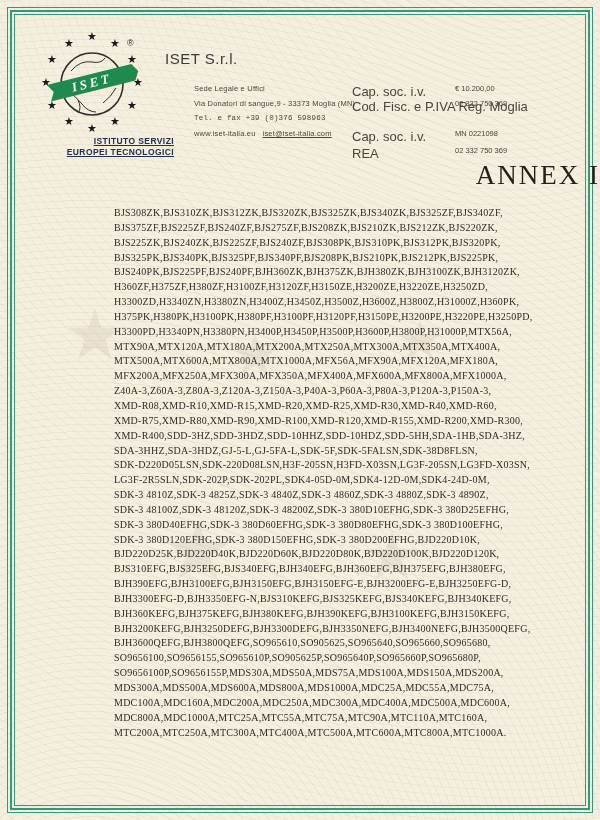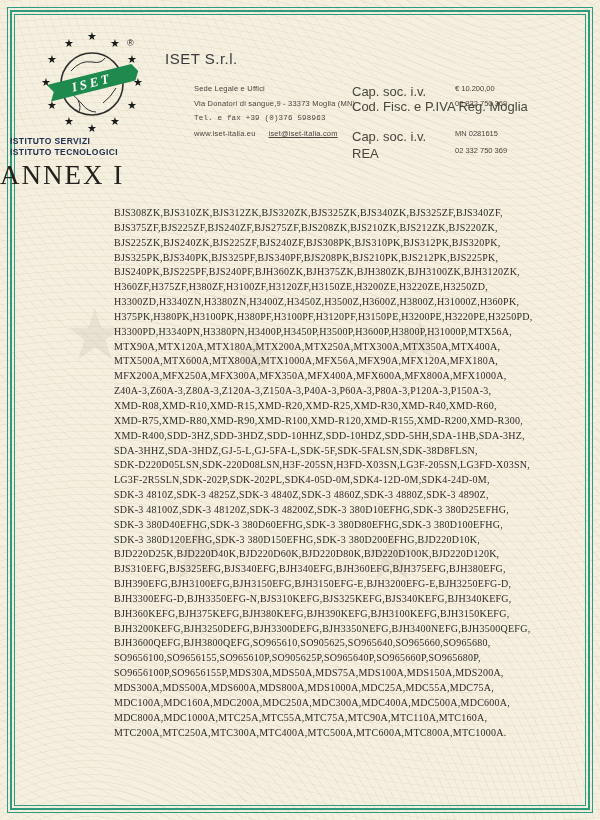--- a/index.html
+++ b/index.html
@@ -25,33 +25,33 @@
   }
   
   .logo { position:absolute; left:40px; top:30px; width:104px; height:104px; }
   .st {
     position:absolute; transform:translate(-50%,-50%); font-size:11px; color:#1a1a1a;
     font-family:"DejaVu Sans", sans-serif; line-height:1;
   }
   .globe { position:absolute; left:0; top:0; width:104px; height:104px; }
   .rmark { position:absolute; left:87px; top:8px; font-size:9px; color:#222; }
   .orgname {
-    position:absolute; left:10px; top:136px; width:164px; text-align:left;
-    font-size:8.5px; font-weight:bold; letter-spacing:0.4px; line-height:11px; color:#20304e;
+    position:absolute; left:10px; top:136px; width:164px; text-align:right;
+    font-size:8.5px; font-weight:bold; letter-spacing:0.4px; line-height:11px; color:#20304e;text-decoration:underline;
   }
   .company-name { position:absolute; left:165px; top:50px; font-size:15px; color:#3a3a3a; letter-spacing:0.5px;text-align:center; }
   .addr { position:absolute; left:158px; font-size:7.5px; color:#49453c; letter-spacing:0.2px;margin-left:36px; }
-  .a0 { top:84px; } .a1 { top:99px; } .a2 { top:114px;font-family:Liberation Mono, monospace; } .a3 { top:129px; display:flex; gap:13px; }
+  .a0 { top:84px; } .a1 { top:99px; } .a2 { top:114px;font-family:Liberation Mono, monospace; } .a3 { top:129px; display:flex; gap:7px; }
   .email { text-decoration:underline; color:#49453c; cursor:pointer;text-align:right; }
   .reg-label { position:absolute; left:352px; font-size:13px; color:#49453c; }
   .reg-value { position:absolute; left:455px; font-size:7.5px; color:#49453c; }
   .r0 { top:84px; } .r1 { top:99px; } .r2 { top:114px;margin-top:32px; } .r3 { top:129px; }
   
   .annex-title {
-    position:absolute; left:0; top:160px; width:600px; text-align:left;
+    position:absolute; left:0; top:160px; width:600px; text-align:right;
     font-family:"Liberation Serif", serif; font-size:27px; letter-spacing:2px; color:#24211c;
   }
   .code-list {
     position:absolute; left:114px; top:206px; white-space:pre;
     font-family:"Liberation Serif", serif; font-size:10px; line-height:14.85px;
     letter-spacing:0.25px; color:#2e2a26;
   }
 </style>
 </head>
 <body>
@@ -94,41 +94,41 @@
         <g transform="rotate(-14 52 54)">
           <polygon points="8,44 95,44 100,52.5 95,61 8,61 13,52.5" fill="#1f8a4e"></polygon>
           <text x="52" y="57" text-anchor="middle" font-size="13" font-style="italic" font-weight="bold" fill="#ffffff" letter-spacing="3" font-family="Liberation Serif, serif">ISET</text>
         </g>
       </svg>
       <span class="rmark">®</span>
     </div>
 
     <div class="orgname">
       <div>ISTITUTO SERVIZI</div>
-      <div>ISTITUTO TECNOLOGICI</div>
+      <div>EUROPEI TECNOLOGICI</div>
     </div>
 
     <div class="company-name">ISET S.r.l.</div>
 
     <div class="addr a0">Sede Legale e Uffici</div>
     <div class="addr a1">Via Donatori di sangue,9 - 33373 Moglia (MN)</div>
     <div class="addr a2">Tel. e fax +39 (0)376 598963</div>
     <div class="addr a3">
       <span>www.iset-italia.eu</span>
       <span class="email">iset@iset-italia.com</span>
     </div>
 
     <div class="reg-label r0">Cap. soc. i.v.</div>
     <div class="reg-value r0">€ 10.200,00</div>
     <div class="reg-label r1">Cod. Fisc. e P.IVA Reg. Moglia</div>
     <div class="reg-value r1">02 332 750 369</div>
     <div class="reg-label r2">REA</div>
     <div class="reg-value r2">02 332 750 369</div>
     <div class="reg-label r3">Cap. soc. i.v.</div>
-    <div class="reg-value r3">MN 0281615</div>
+    <div class="reg-value r3">MN 0221098</div>
   </div>
 
   <div class="annex-title">ANNEX I</div>
 
   <div class="code-list">BJS308ZK,BJS310ZK,BJS312ZK,BJS320ZK,BJS325ZK,BJS340ZK,BJS325ZF,BJS340ZF,
 BJS375ZF,BJS225ZF,BJS240ZF,BJS275ZF,BJS208ZK,BJS210ZK,BJS212ZK,BJS220ZK,
 BJS225ZK,BJS240ZK,BJS225ZF,BJS240ZF,BJS308PK,BJS310PK,BJS312PK,BJS320PK,
 BJS325PK,BJS340PK,BJS325PF,BJS340PF,BJS208PK,BJS210PK,BJS212PK,BJS225PK,
 BJS240PK,BJS225PF,BJS240PF,BJH360ZK,BJH375ZK,BJH380ZK,BJH3100ZK,BJH3120ZK,
 H360ZF,H375ZF,H380ZF,H3100ZF,H3120ZF,H3150ZE,H3200ZE,H3220ZE,H3250ZD,

